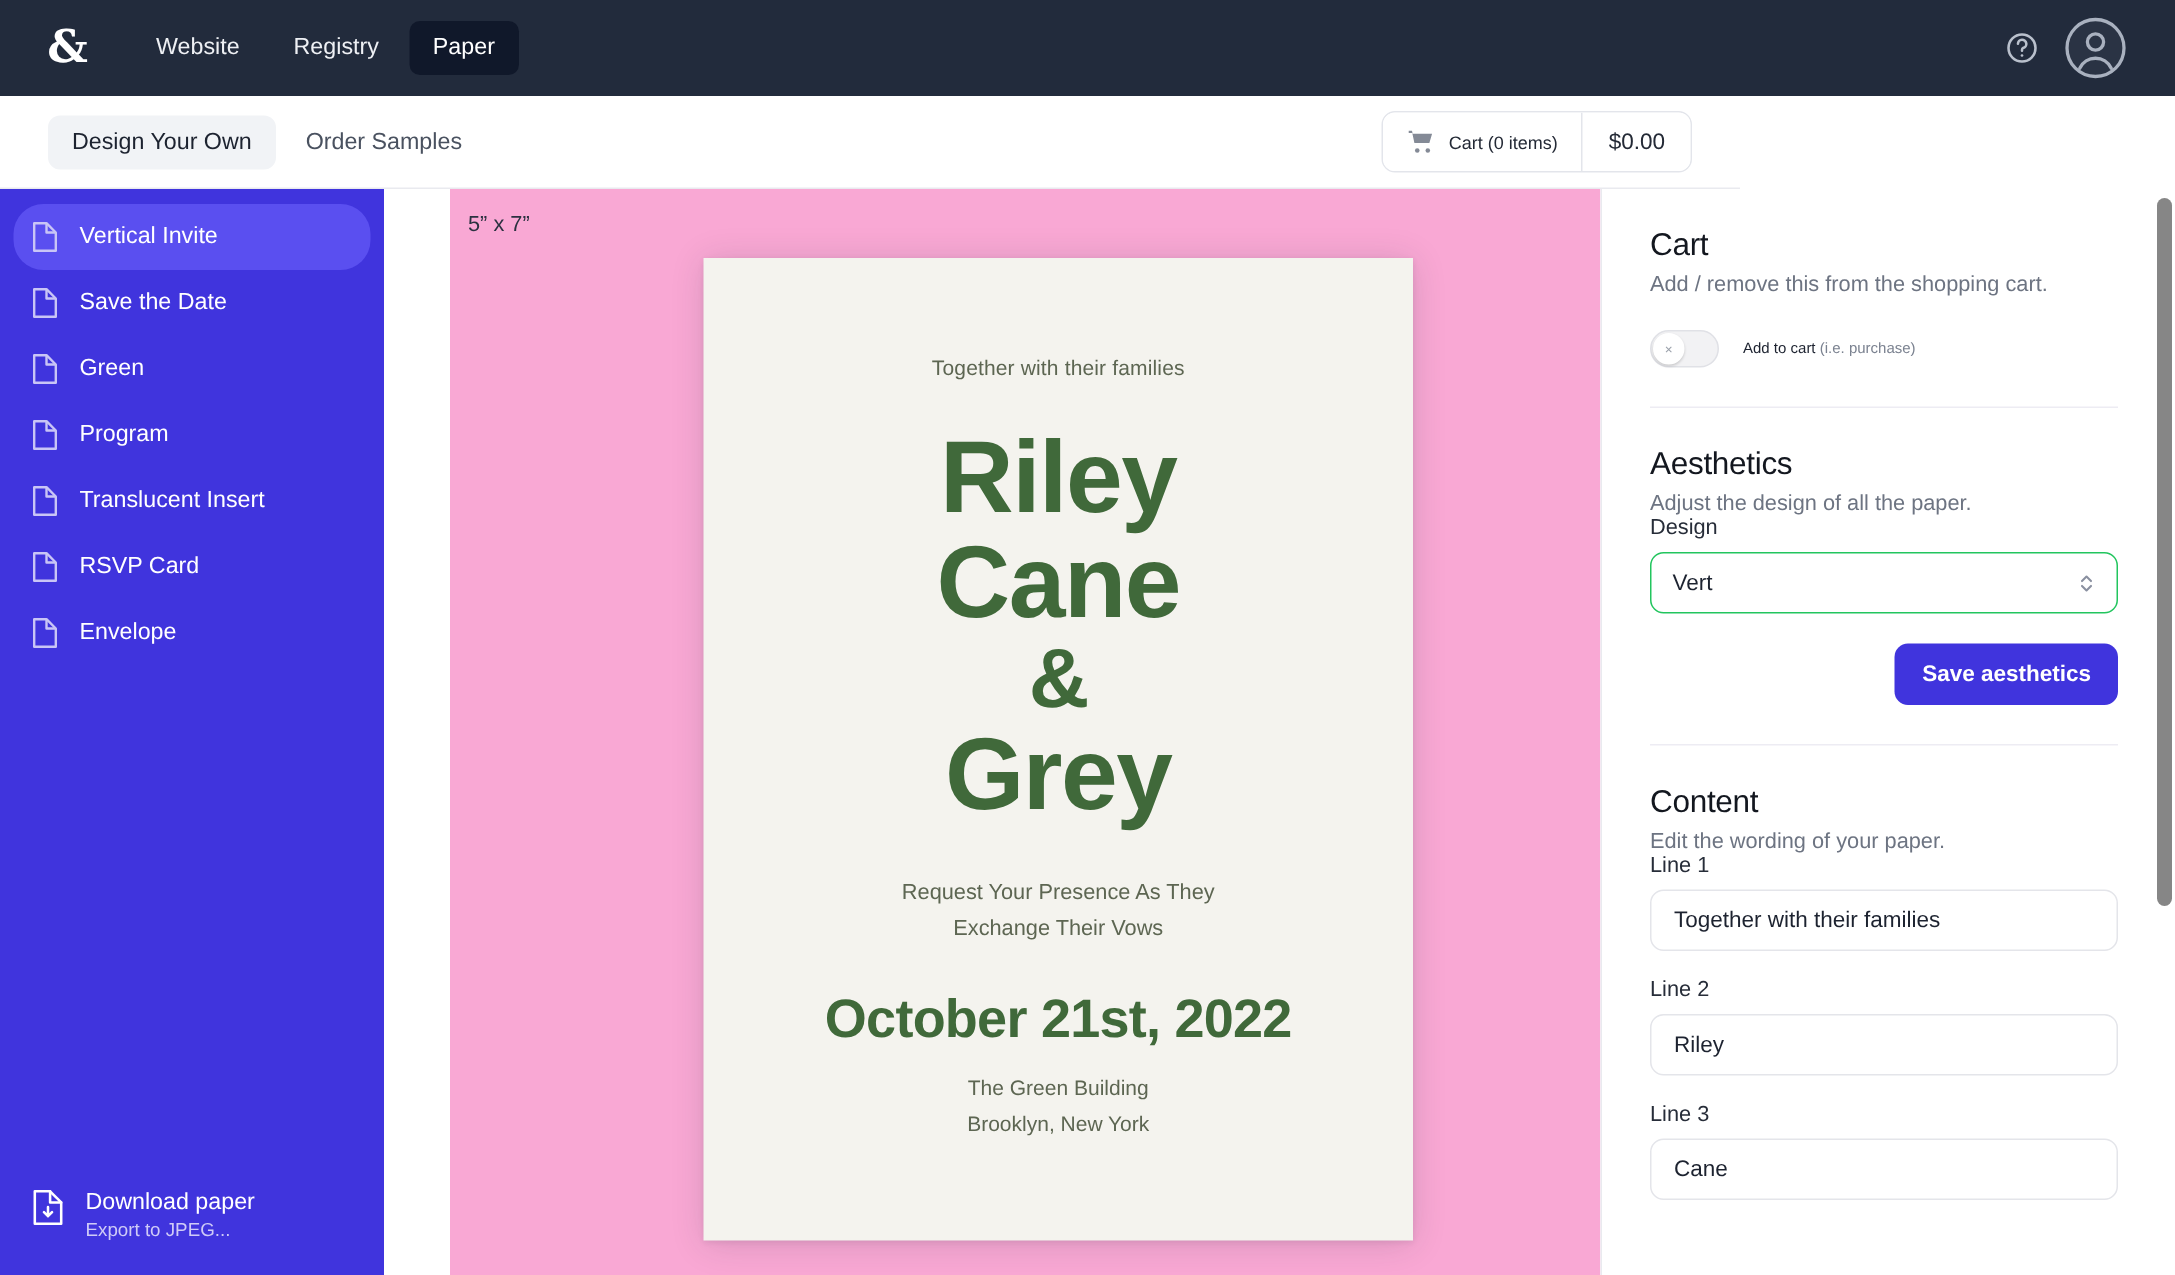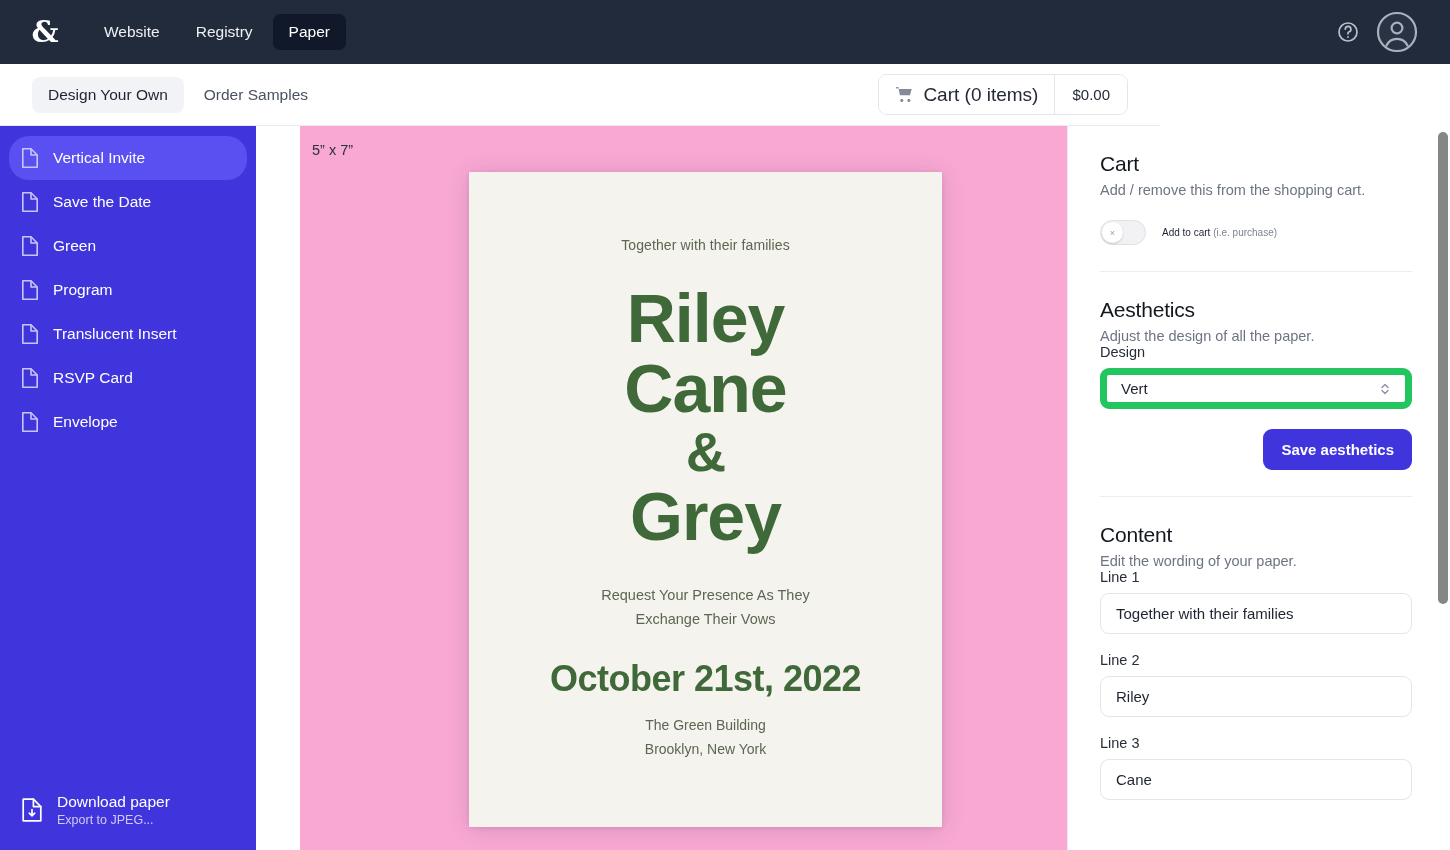--- a/index.html
+++ b/index.html
@@ -65,21 +65,21 @@
     margin-left: auto;
     display: flex; align-items: stretch;
     border: 1px solid #e3e5eb;
     border-radius: 9px;
     overflow: hidden;
     height: 41px;
   }
   .cart-btn {
     display: flex; align-items: center; gap: 9px;
     padding: 0 16px;
-    font-size: 19px; color: #242a36;
+    font-size: 12px; color: #242a36;
     cursor: pointer; background: #fff;
     white-space: nowrap;
   }
   .cart-total {
     display: flex; align-items: center;
     padding: 0 17px;
     font-size: 15px; color: #242a36;
     border-left: 1px solid #e3e5eb;
     background: #fff; cursor: pointer;
     white-space: nowrap;
@@ -109,21 +109,21 @@
     color: #ffffff;
     font-size: 15.5px;
     cursor: pointer;
   }
   .side-item + .side-item { margin-top: 0px; }
   .side-item.active { background: #5a4ff0; }
   .doc-icon { width: 18px; height: 22px; display: block; flex: none; }
   .side-label { white-space: nowrap; }
   .side-spacer { flex: 1 1 auto; }
   .download-row {
-    display: flex; align-items: center; gap: 14px;
+    display: flex; gap: 14px;
     padding: 12px 21px 22px 21px;
     cursor: pointer;
   }
   .download-icon { width: 22px; height: 26px; display:block; flex:none; }
   .dl-title { color: #ffffff; font-size: 15.5px; line-height: 1.25; }
   .dl-sub { color: #cfcbf7; font-size: 12.5px; line-height: 1.3; }
 
   
   .canvas {
     flex: 1 1 auto;
@@ -217,21 +217,21 @@
   .toggle-label .muted { color: #7b8290; }
   .divider {
     height: 1px; background: #edecf3;
     margin: 26px 0 0 0;
   }
   .field-label {
     font-size: 14.5px; color: #272d39;
     margin-bottom: 8px;
   }
   .select-box {
-    height: 41px; border: 7px solid #22c55e;
+    height: 41px; border: 1px solid #22c55e;
     border-radius: 9px;
     display: flex; align-items: center;
     padding: 0 14px;
     font-size: 15px; color: #1d2330;
     cursor: pointer; background: #fff;
   }
   .select-box .chev { margin-left: auto; display:block; width: 12px; height: 16px; }
   .btn-primary {
     margin-top: 20px;
     background: #4034dd; color: #ffffff;

